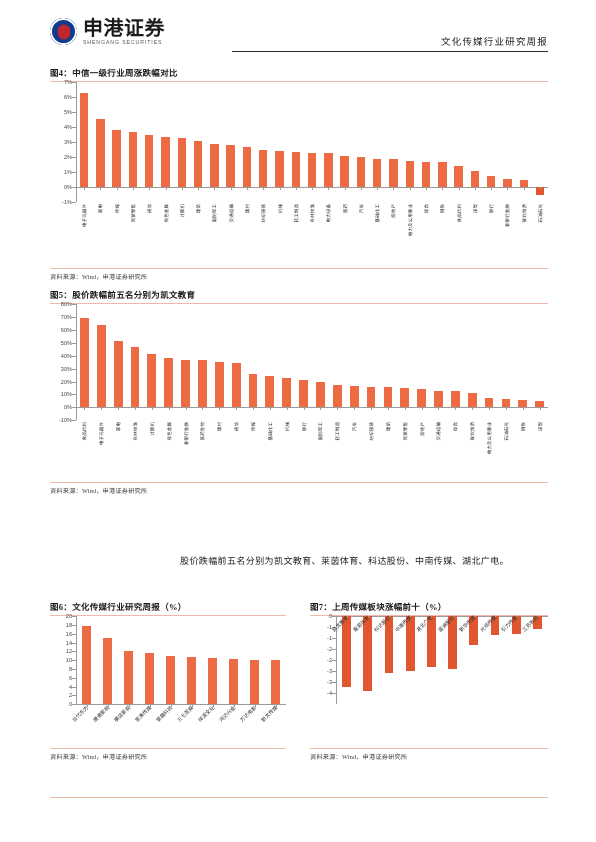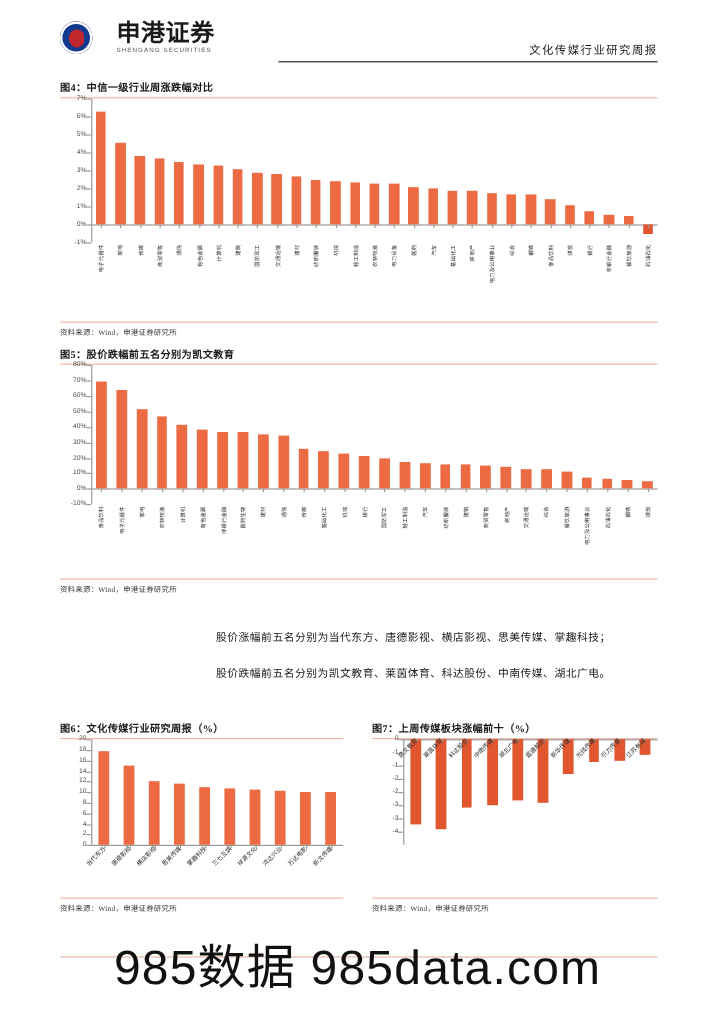--- a/index.html
+++ b/index.html
@@ -11,21 +11,21 @@
     color:#231f20;
     position:relative;
     overflow:hidden;
   }
   .page{position:relative;width:596px;height:842px;}
 
   
   .header{
     position:absolute;left:50px;top:18px;width:498px;height:40px;
   }
-  .logo-wrap{position:absolute;left:0;top:0;display:flex;align-items:center;gap:20px;}
+  .logo-wrap{position:absolute;left:0;top:0;display:flex;align-items:center;gap:6px;}
   .logo-mark{
     width:27px;height:27px;border-radius:50%;
     background:#123a8f;
     position:relative;flex:none;
     box-shadow:inset 0 0 0 2px #ffffff, inset 0 0 0 3.5px #123a8f;
   }
   .logo-mark:before{
     content:"";position:absolute;left:50%;top:50%;
     transform:translate(-50%,-50%);
     width:13px;height:15px;
@@ -625,21 +625,20 @@
             <div class="xlabel-slot">
               <div class="xlabel" style="font-size: 4.5px;">煤炭</div>
             </div>
           </div>
         </div>
     </div>
     <div class="fig-rule"></div>
     <div class="fig-source">资料来源：Wind，申港证券研究所</div>
   </div>
 
-  <div class="para" style="left:180px;top:525px;width:368px;">股价涨幅前五名分别为当代东方、唐德影视、横店影视、思美传媒、掌趣科技；</div>
   <div class="para" style="left:180px;top:555px;width:368px;">股价跌幅前五名分别为凯文教育、莱茵体育、科达股份、中南传媒、湖北广电。</div>
 
   <div class="fig" style="left:50px;top:600px;width:236px;">
     <div class="fig-title">图6：文化传媒行业研究周报（%）</div>
     <div class="fig-rule top"></div>
     <div class="fig-body" style="height:132px;">
       <div class="chart" id="chart-fig6" style="height:132px;">
           <div class="yaxis" style="height: 88px;">
             <div class="ytick" style="top: 0px;">20</div>
             <div class="ytickmark" style="top: 0px;"></div>
@@ -846,15 +845,14 @@
             </div>
           </div>
         </div>
     </div>
     <div class="fig-rule"></div>
     <div class="fig-source">资料来源：Wind，申港证券研究所</div>
   </div>
 
   <div class="footer-rule"></div>
 
-  <div class="watermark">985数据 985data.com</div>
 
 </div>
 
 </body></html>

